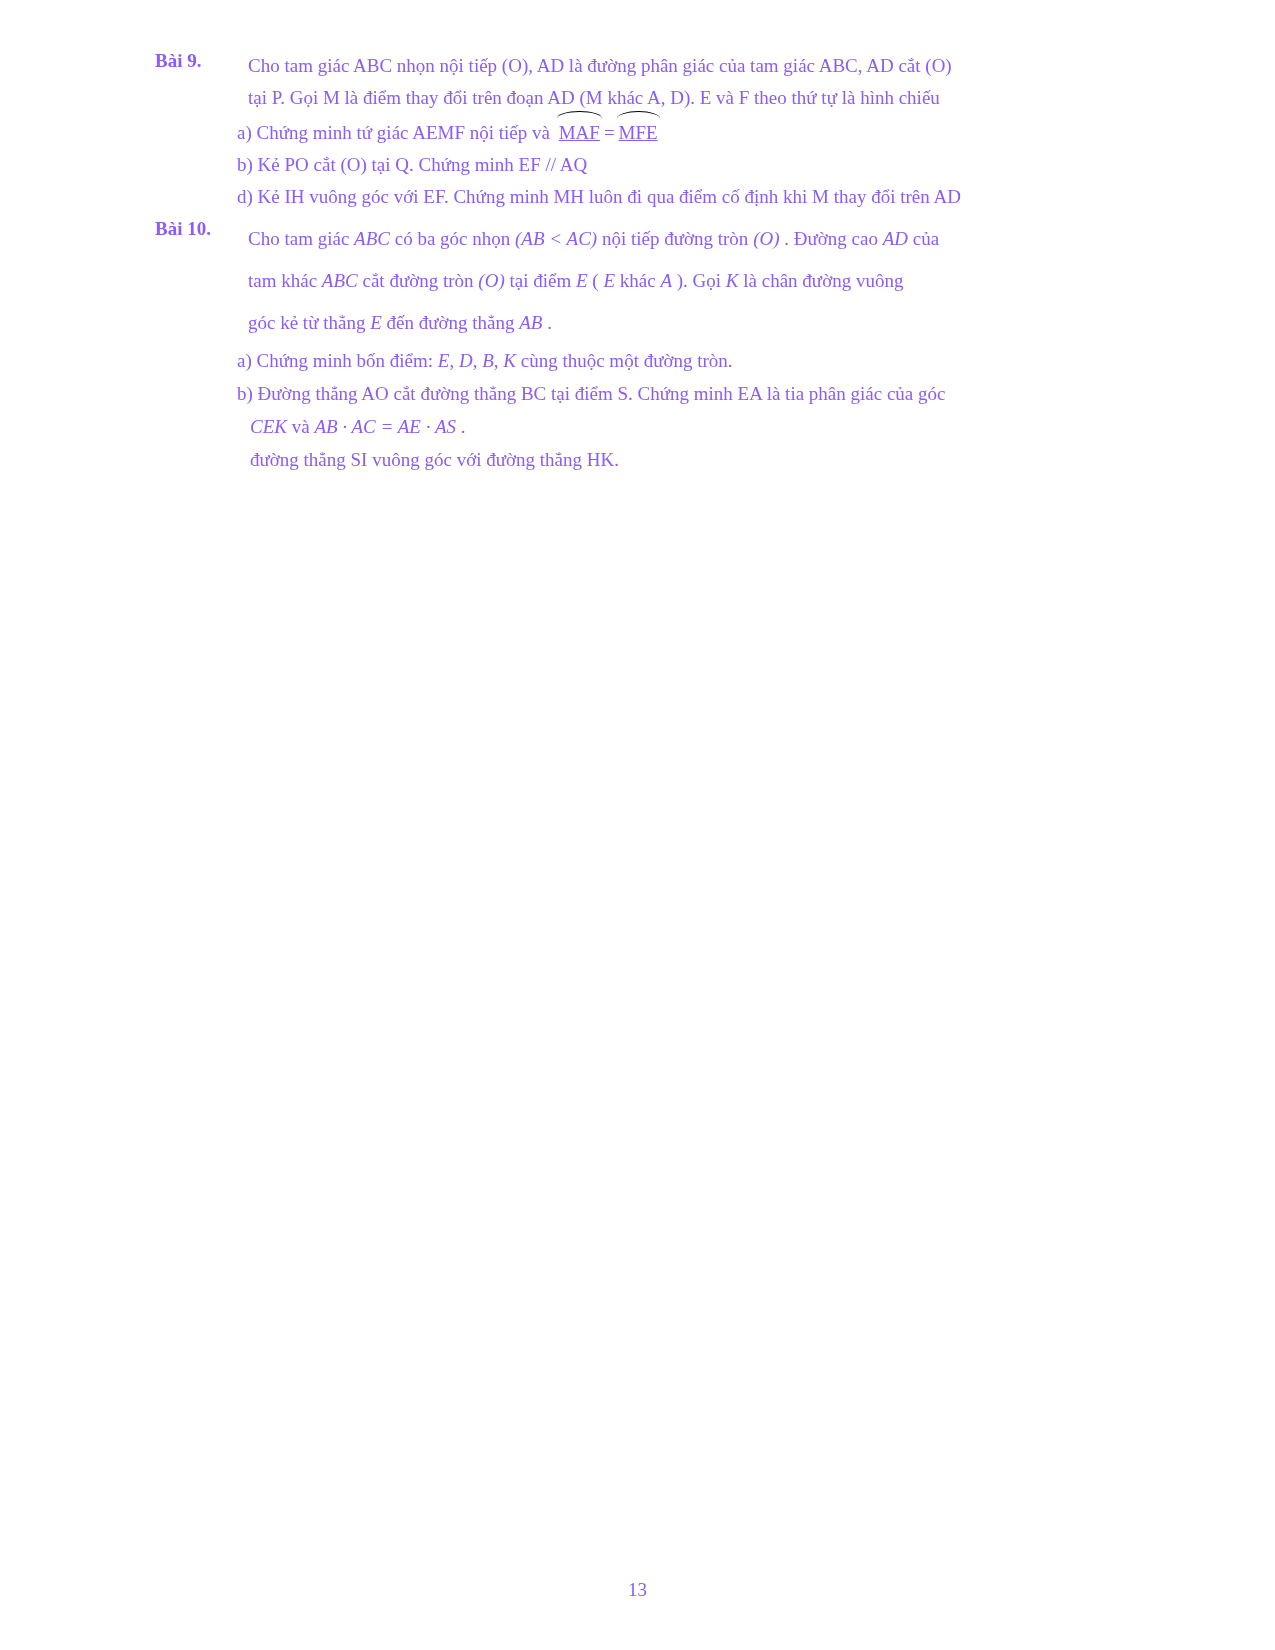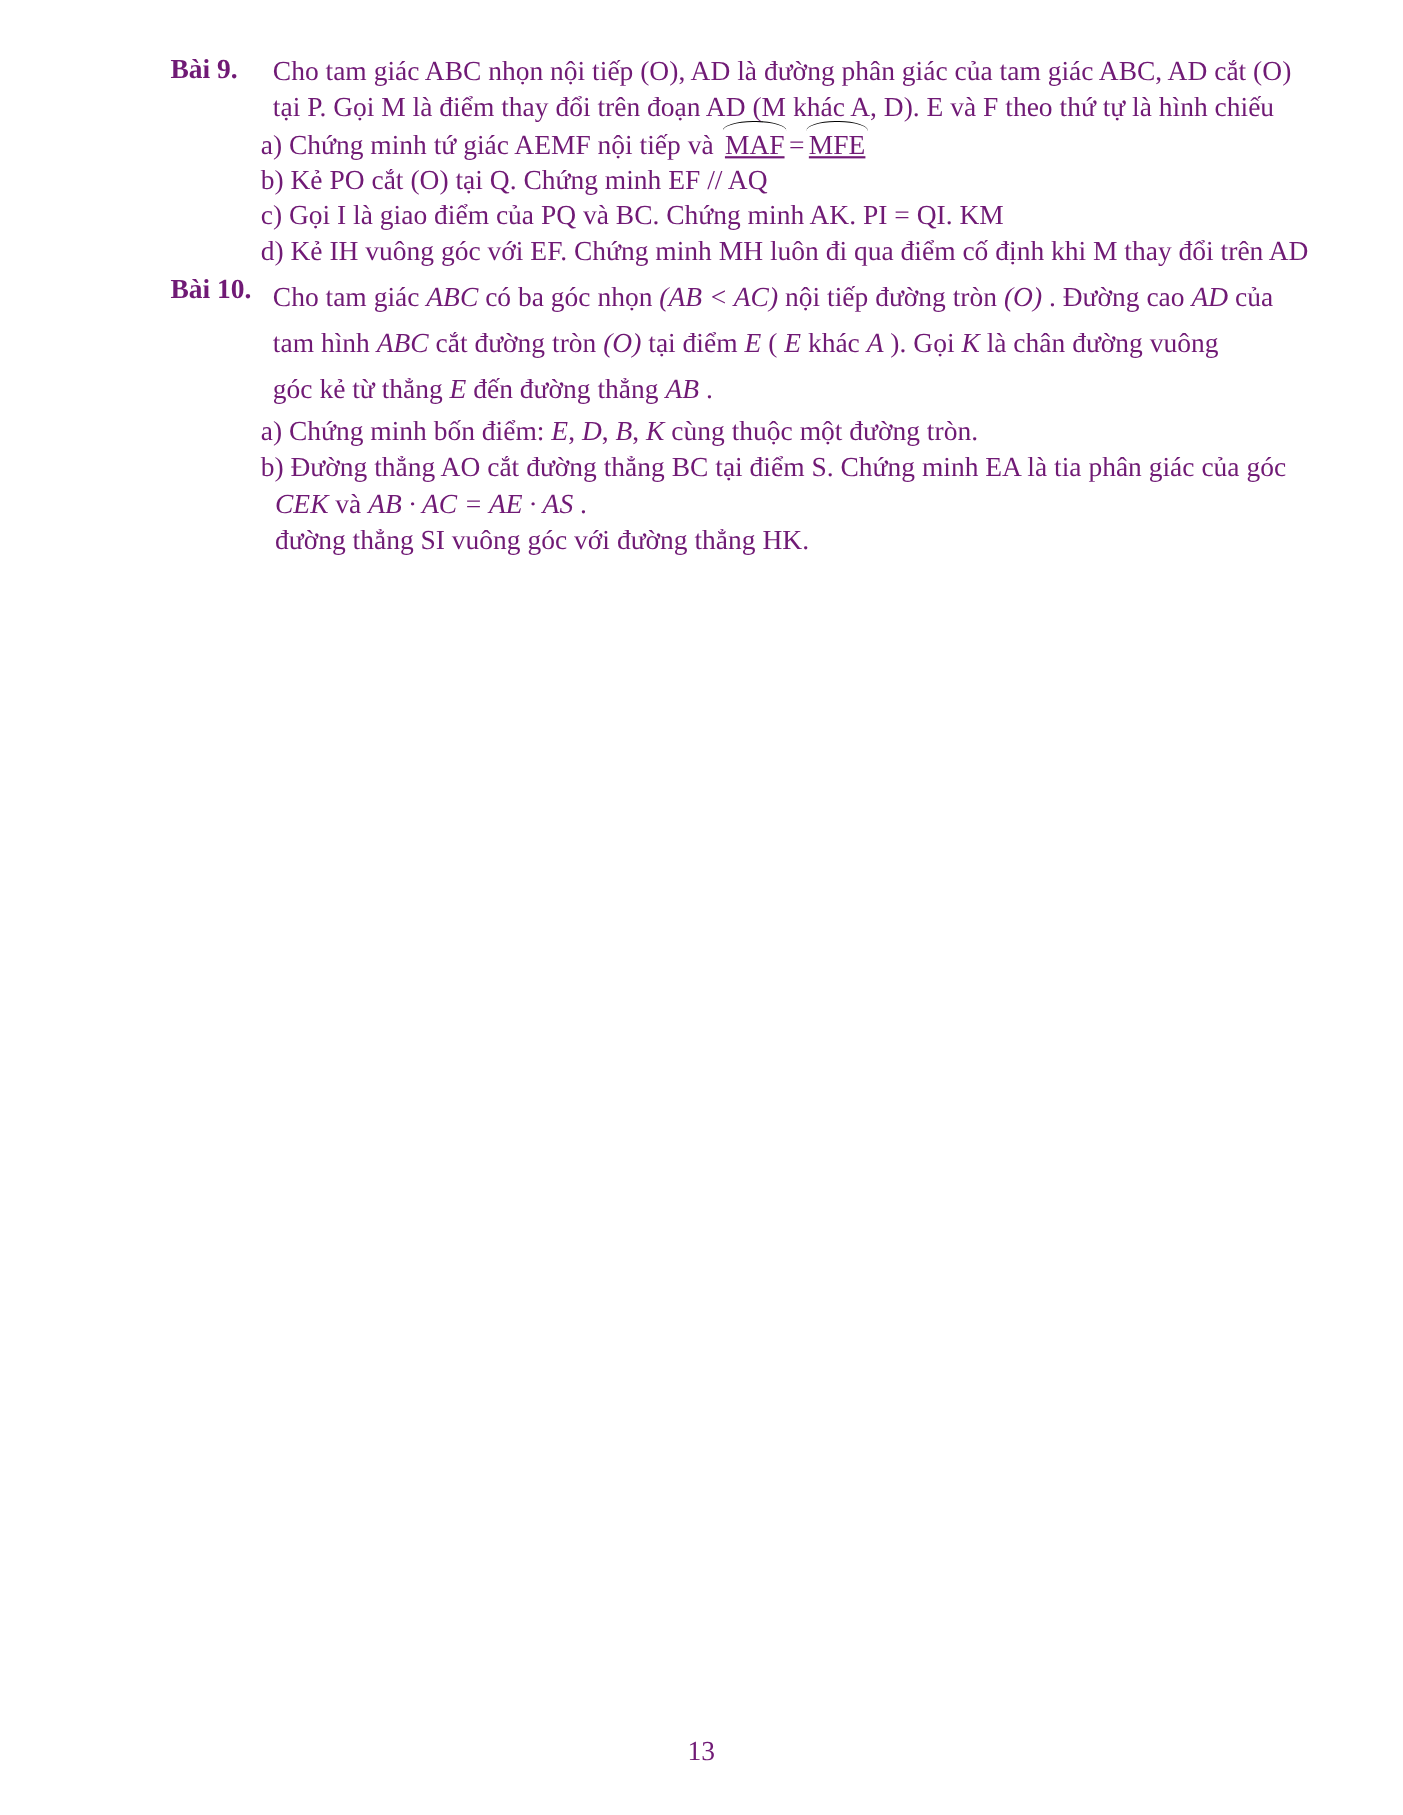--- a/index.html
+++ b/index.html
@@ -1,23 +1,23 @@
 <!DOCTYPE html>
 <html><head>
 <meta charset="utf-8">
 <style>
   html, body { margin: 0; padding: 0; background: #ffffff; }
   .page {
     position: relative;
     width: 1275px;
     height: 1650px;
     background: #ffffff;
-    color: #701a75;
+    color: #8b5cf6;
     font-family: "Liberation Serif", "DejaVu Serif", serif;
-    font-size: 25px;
+    font-size: 19px;
     overflow: hidden;
   }
   .content {
     position: absolute;
     left: 155px;
     top: 50px;
     width: 945px;
   }
   .exercise { position: relative; }
   .ex-row { position: relative; padding-left: 93px; }
@@ -74,31 +74,30 @@
       <div class="ex-row">
         <span class="ex-label">Bài 9.</span>
         <div class="ex-intro">
             <div class="line"><span>Cho tam giác ABC nhọn nội tiếp (O), AD là đường phân giác của tam giác ABC, AD cắt (O)</span></div>
             <div class="line"><span>tại P. Gọi M là điểm thay đổi trên đoạn AD (M khác A, D). E và F theo thứ tự là hình chiếu</span></div>
           </div>
       </div>
       <div class="ex-items">
           <div class="line"><span>a) Chứng minh tứ giác AEMF nội tiếp và </span><span class="hat">MAF</span><span>=</span><span class="hat">MFE</span></div>
           <div class="line"><span>b) Kẻ PO cắt (O) tại Q. Chứng minh EF // AQ</span></div>
-          <div class="line"><span>c) Gọi I là giao điểm của PQ và BC. Chứng minh AK. PI = QI. KM</span></div>
           <div class="line"><span>d) Kẻ IH vuông góc với EF. Chứng minh MH luôn đi qua điểm cố định khi M thay đổi trên AD</span></div>
         </div>
     </section>
 
     <section class="exercise exercise-10">
       <div class="ex-row">
         <span class="ex-label">Bài 10.</span>
         <div class="ex-intro">
             <div class="line"><span>Cho tam giác </span><span class="it">ABC</span><span> có ba góc nhọn </span><span class="it">(AB &lt; AC)</span><span> nội tiếp đường tròn </span><span class="mo">(O)</span><span> . Đường cao </span><span class="it">AD</span><span> của</span></div>
-            <div class="line"><span>tam hình </span><span class="it">ABC</span><span> cắt đường tròn </span><span class="mo">(O)</span><span> tại điểm </span><span class="it">E</span><span> ( </span><span class="it">E</span><span> khác </span><span class="it">A</span><span> ). Gọi </span><span class="it">K</span><span> là chân đường vuông</span></div>
+            <div class="line"><span>tam khác </span><span class="it">ABC</span><span> cắt đường tròn </span><span class="mo">(O)</span><span> tại điểm </span><span class="it">E</span><span> ( </span><span class="it">E</span><span> khác </span><span class="it">A</span><span> ). Gọi </span><span class="it">K</span><span> là chân đường vuông</span></div>
             <div class="line"><span>góc kẻ từ thẳng </span><span class="it">E</span><span> đến đường thẳng </span><span class="it">AB</span><span> .</span></div>
           </div>
       </div>
       <div class="ex-items">
           <div class="line"><span>a) Chứng minh bốn điểm: </span><span class="it">E</span><span>, </span><span class="it">D</span><span>, </span><span class="it">B</span><span>, </span><span class="it">K</span><span> cùng thuộc một đường tròn.</span></div>
           <div class="line"><span>b) Đường thẳng AO cắt đường thẳng BC tại điểm S. Chứng minh EA là tia phân giác của góc</span></div>
           <div class="line ind"><span class="it">CEK</span><span> và </span><span class="it">AB · AC = AE · AS</span><span> .</span></div>
           <div class="line ind"><span>đường thẳng SI vuông góc với đường thẳng HK.</span></div>
         </div>
     </section>

